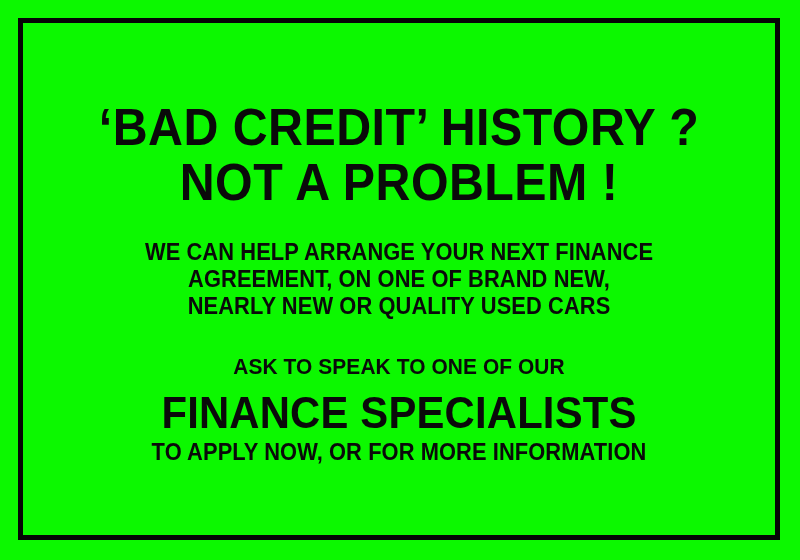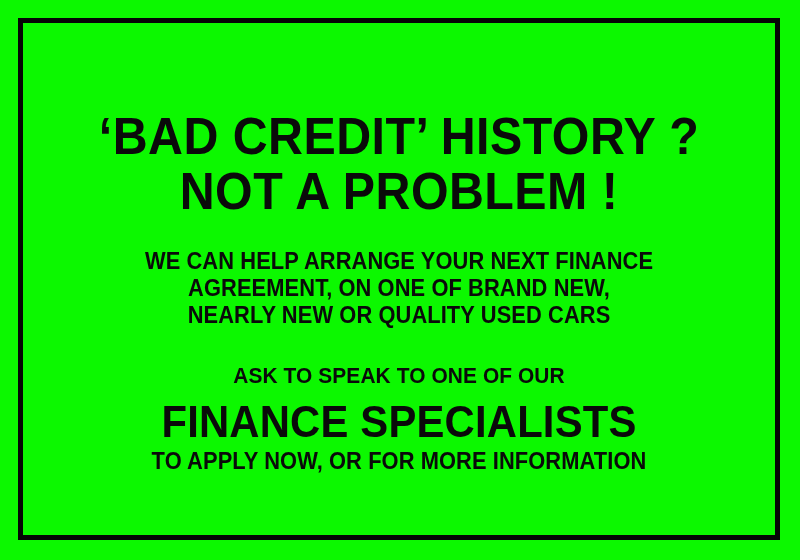--- a/index.html
+++ b/index.html
@@ -29,21 +29,21 @@
     top: 18px;
     width: 762px;
     height: 522px;
     box-sizing: border-box;
     border: 5px solid #050505;
     background: transparent;
   }
   .content {
     position: absolute;
     left: 23px;
-    top: 32px;
+    top: 23px;
     width: 752px;
     height: 512px;
     text-align: center;
     color: #050505;
   }
   .line {
     position: absolute;
     left: 0;
     width: 100%;
     text-align: center;

